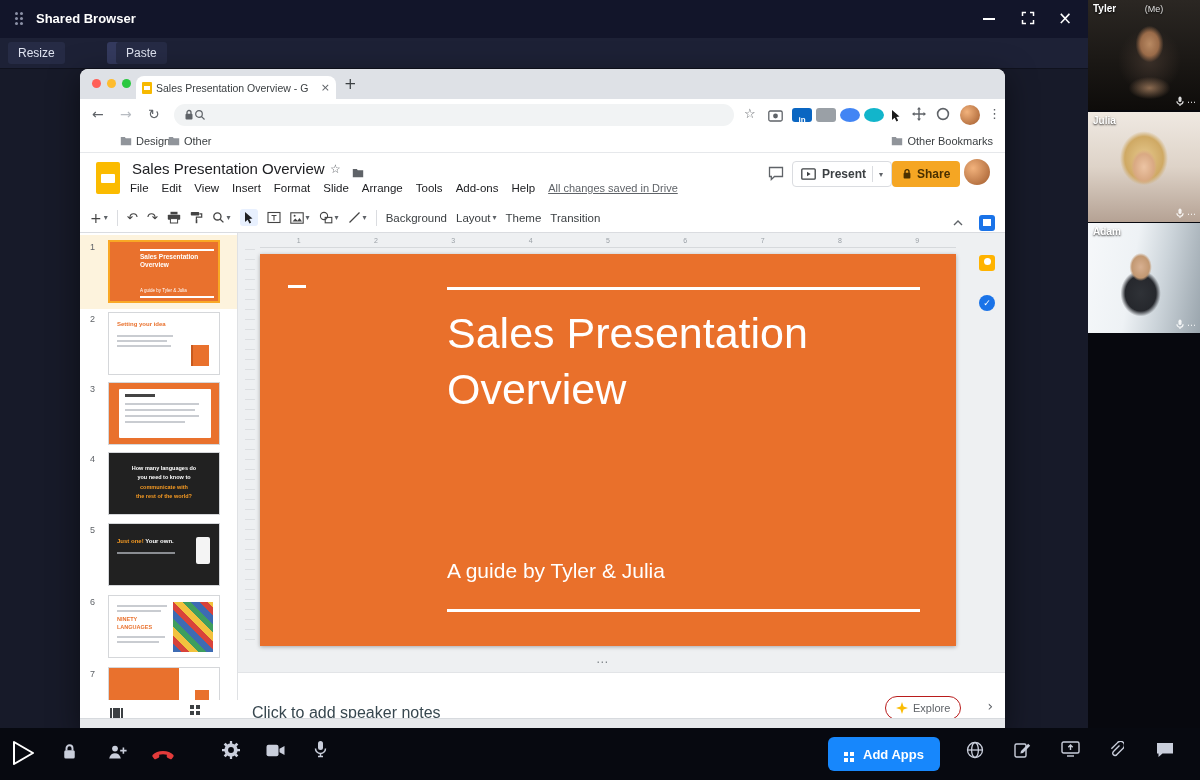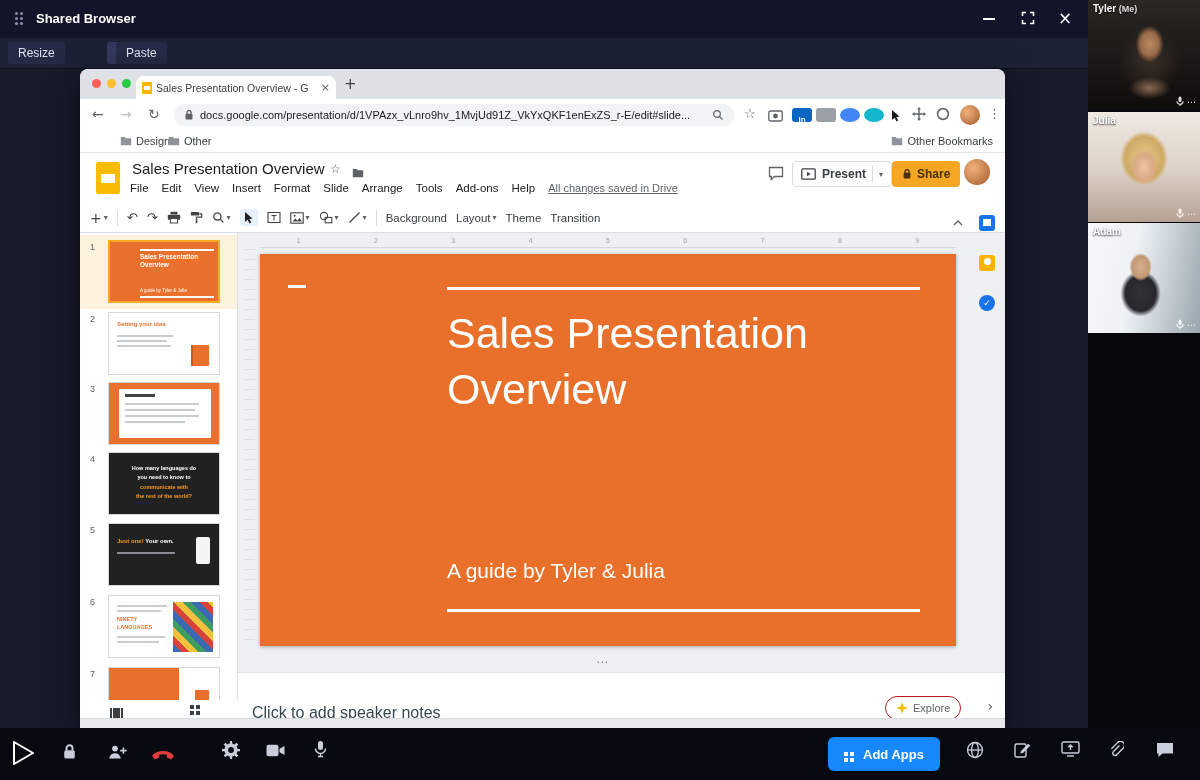--- a/index.html
+++ b/index.html
@@ -89,21 +89,21 @@
   .notesph{left:14px;top:8px;font-size:16px;color:#37474f;margin-top:23px;}
   .explorebtn{left:647px;top:23px;height:22px;border:1px solid #b91c1c;border-radius:12px;background:#fff;
               display:flex;align-items:center;gap:5px;padding:0 10px;cursor:pointer;}
   .explorelbl{font-size:11px;color:#5f6368;}
   .winbottom{left:0;top:649px;width:925px;height:10px;background:#e7e9ec;border-top:1px solid #d7dade;box-sizing:border-box;}
 
   
   .panel{left:1088px;top:0;width:112px;height:780px;background:#07080e;}
   .tile{position:absolute;left:0;width:112px;height:110px;overflow:hidden;cursor:pointer;}
   .pname{position:absolute;left:5px;top:3px;font-size:10px;font-weight:bold;color:#fff;text-shadow:0 1px 2px rgba(0,0,0,.8);}
-  .psuffix{font-weight:bold;font-size:9px;color:rgba(255,255,255,.85);}
+  .psuffix{font-weight:normal;font-size:9px;color:rgba(255,255,255,.85);padding-left:26px;}
   .tileicons{position:absolute;right:4px;bottom:3px;display:flex;gap:3px;align-items:center;opacity:.85;}
   .vid-tyler{width:112px;height:110px;background:
     radial-gradient(ellipse 20px 26px at 55% 40%,#b98a63 0%,#9a6b49 45%,rgba(0,0,0,0) 70%),
     radial-gradient(ellipse 30px 16px at 55% 80%,#8a6a50 0%,rgba(0,0,0,0) 70%),
     radial-gradient(ellipse 42px 44px at 55% 55%,#3a2f28 0%,rgba(0,0,0,0) 75%),
     linear-gradient(180deg,#2b2723 0%,#1b1815 55%,#0e0c0a 100%);}
   .vid-julia{width:112px;height:110px;background:
     radial-gradient(ellipse 18px 24px at 50% 50%,#ecc4a4 0%,#d9a983 55%,rgba(0,0,0,0) 72%),
     radial-gradient(ellipse 32px 36px at 50% 42%,#e6c98e 0%,#cfa964 60%,rgba(0,0,0,0) 75%),
     linear-gradient(180deg,#efe9e2 0%,#ded3c8 50%,#b5a294 100%);}
@@ -163,21 +163,20 @@
 
     <div class="i navbar">
       <span class="i navico glyph" style="left:12px;">←</span>
       <span class="i navico glyph" style="left:40px;color:#b8bcc2;">→</span>
       <span class="i navico glyph" style="left:68px;">↻</span>
       <div class="i omnibox">
         <svg width="10" height="12" viewBox="0 0 10 12">
             <path d="M3 5V3.5a2 2 0 014 0V5" fill="none" stroke="#5f6368" stroke-width="1.3"></path>
             <rect x="1.5" y="4.8" width="7" height="5.6" rx="1" fill="#5f6368"></rect>
           </svg>
-        <span class="urltext">docs.google.com/presentation/d/1VPAzx_vLnro9hv_1MvjUd91Z_VkYxQKF1enExZS_r-E/edit#slide...</span>
         <svg width="12" height="12" viewBox="0 0 13 13" fill="none" stroke="#5f6368" stroke-width="1.3">
             <circle cx="5.4" cy="5.4" r="3.6"></circle>
             <path d="M8.2 8.2l3.2 3.2"></path>
           </svg>
       </div>
       <span class="i glyph" style="left:664px;top:7px;font-size:13px;color:#5f6368;cursor:pointer;">☆</span>
       <span class="i" style="left:688px;top:9px;"><svg width="15" height="12" viewBox="0 0 15 12">
             <rect x="0.8" y="1" width="13.4" height="10" rx="1.5" fill="none" stroke="#5f6368" stroke-width="1.3"></rect>
             <circle cx="7.5" cy="6" r="2.4" fill="#5f6368"></circle>
           </svg></span>

